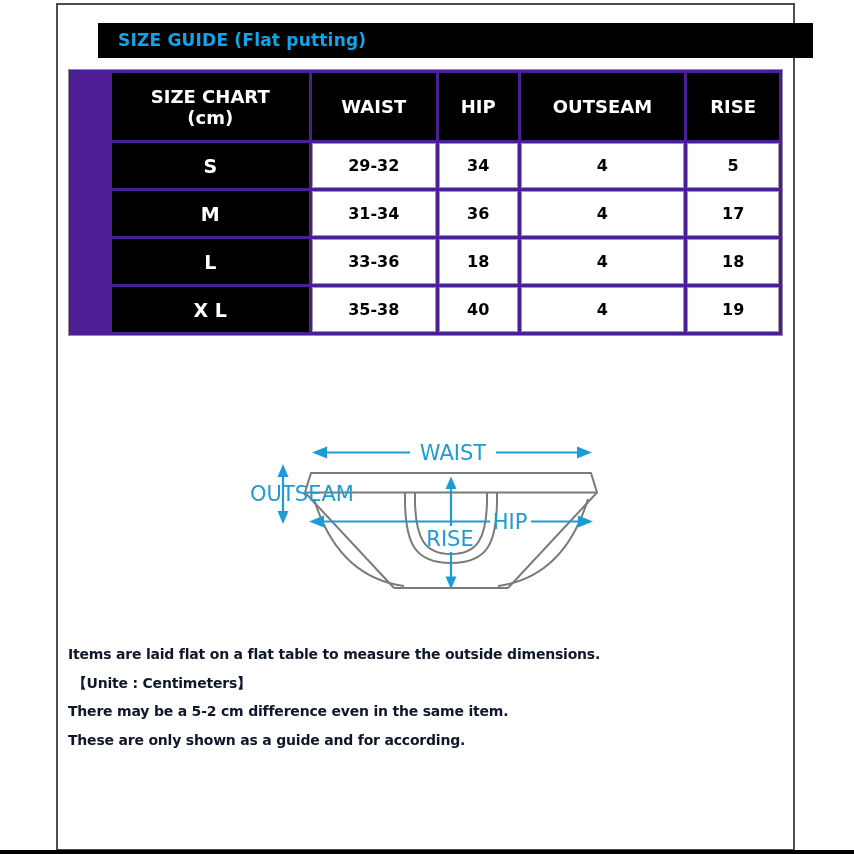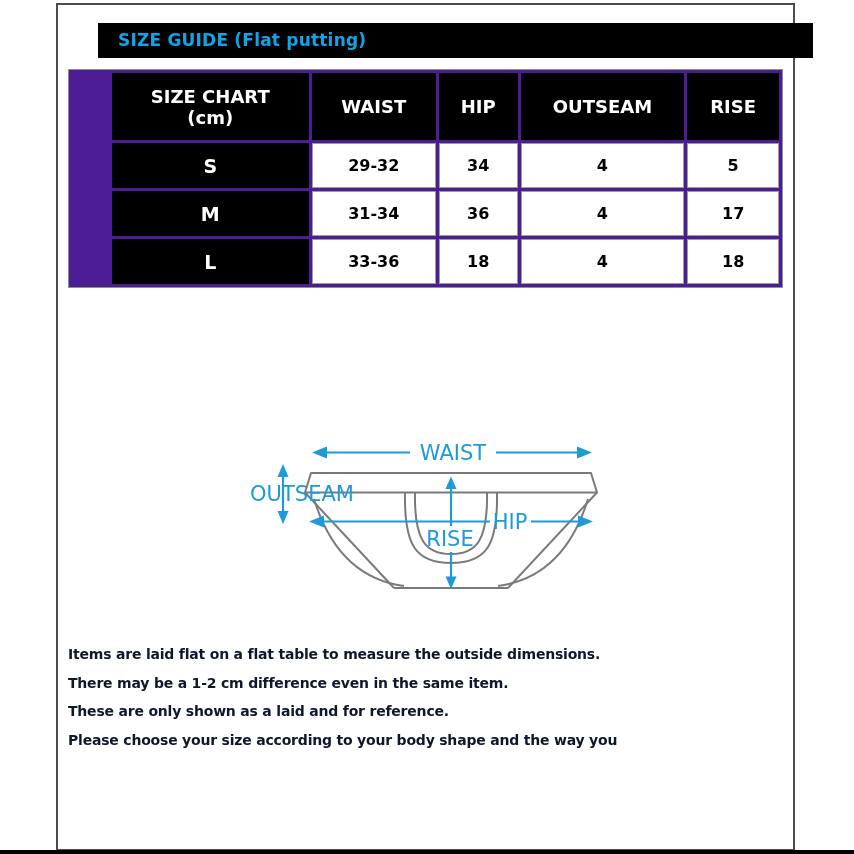--- a/index.html
+++ b/index.html
@@ -130,20 +130,27 @@
       <td class="cell-light">4</td>
       <td class="cell-light">17</td>
     </tr>
     <tr class="data-row">
       <td class="cell-dark">L</td>
       <td class="cell-light">33-36</td>
       <td class="cell-light">18</td>
       <td class="cell-light">4</td>
       <td class="cell-light">18</td>
     </tr>
+    <tr class="data-row">
+      <td class="cell-dark">X L</td>
+      <td class="cell-light">35-38</td>
+      <td class="cell-light">40</td>
+      <td class="cell-light">4</td>
+      <td class="cell-light">19</td>
+    </tr>
   </tbody>
 </table>
 
 <svg class="diagram-svg" viewBox="246 418 410 204" xmlns="http://www.w3.org/2000/svg">
 
   <g>
     <path class="g-line" d="M311,473 L591,473 L597,492.5 L305,492.5 Z"></path>
     <path class="g-line" d="M305,492.5 L394,588"></path>
     <path class="g-line" d="M394,588 L508,588"></path>
     <path class="g-line" d="M597,492.5 L508,588"></path>
@@ -180,18 +187,18 @@
     <path class="b-line" d="M451,488 L451,526"></path>
     <path class="b-line" d="M451,552 L451,578"></path>
     <polygon class="b-fill" points="451,476.5 445.5,489 456.5,489"></polygon>
     <polygon class="b-fill" points="451,589 445.5,576.5 456.5,576.5"></polygon>
   </g>
   <text class="dim-label" x="450" y="546" text-anchor="middle">RISE</text>
 </svg>
 
 <div class="notes">
   <div class="note-line">Items are laid flat on a flat table to measure the outside dimensions.</div>
-  <div class="note-line">There may be a 1-2 cm difference even in the same item.</div>
-  <div class="note-line">These are only shown as a laid and for reference.</div>
-  <div class="note-line">Please choose your size according to your body shape and the way you</div>
+  <div class="note-line"> 【Unite : Centimeters】</div>
+  <div class="note-line">There may be a 5-2 cm difference even in the same item.</div>
+  <div class="note-line">These are only shown as a guide and for according.</div>
 </div>
 
 <div class="bottom-bar"></div>
 
 </body></html>

